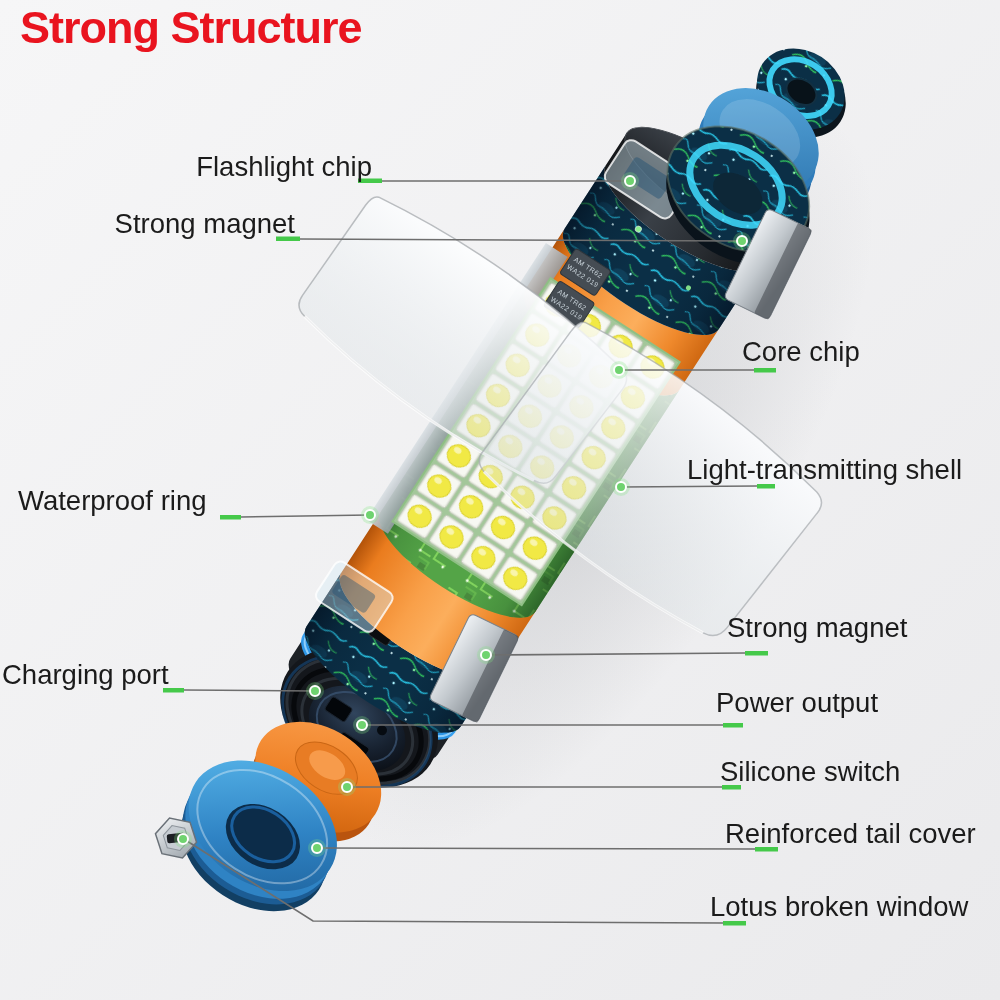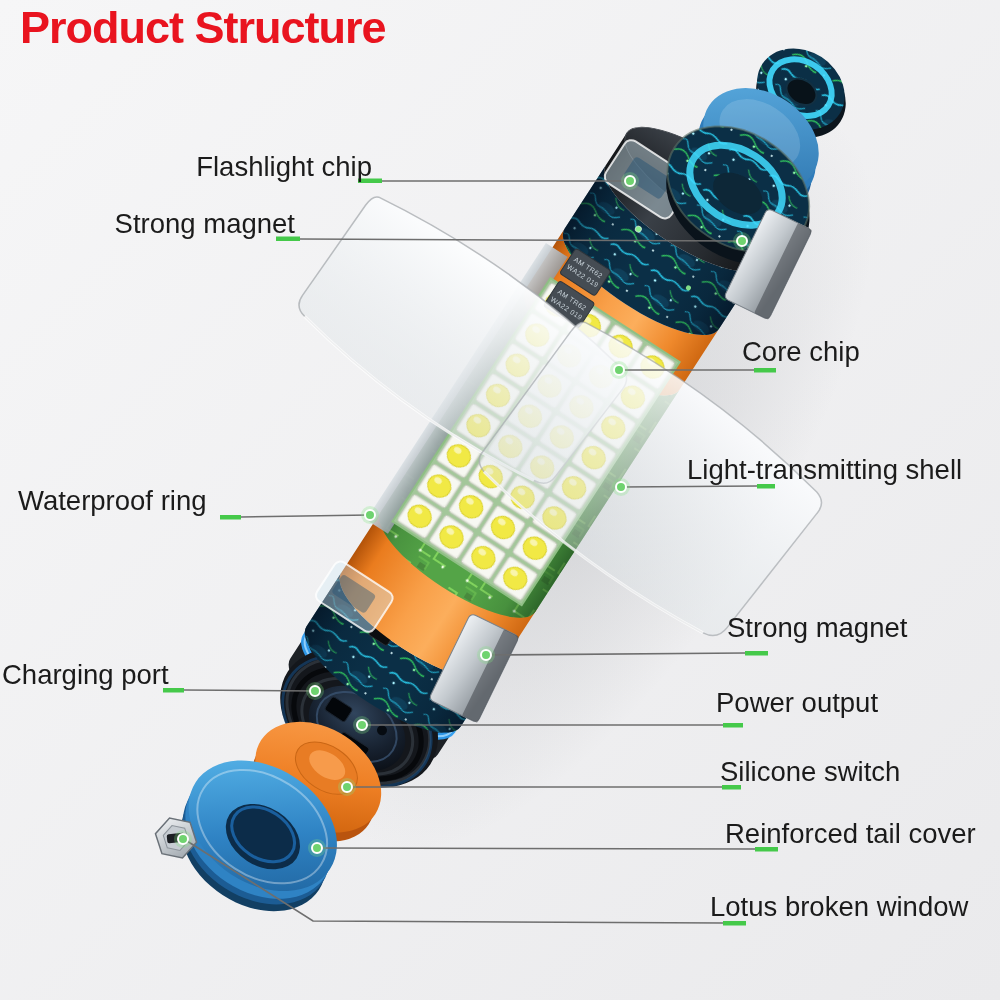--- a/index.html
+++ b/index.html
@@ -325,14 +325,14 @@
     <text class="lbl" x="725" y="843">Reinforced tail cover</text>
 
     <rect class="seg" x="723" y="921" width="23" height="4.5"></rect>
     <path class="leader" d="M723,923 L313,921 L187,841"></path>
     <circle class="halo" cx="183" cy="839" r="9"></circle>
     <circle class="dot" cx="183" cy="839" r="5"></circle>
     <text class="lbl" x="710" y="916">Lotus broken window</text>
   </g>
 </svg>
 
-<div class="title">Product Structure</div>
+<div class="title">Strong Structure</div>
 </div>
 
 </body></html>

